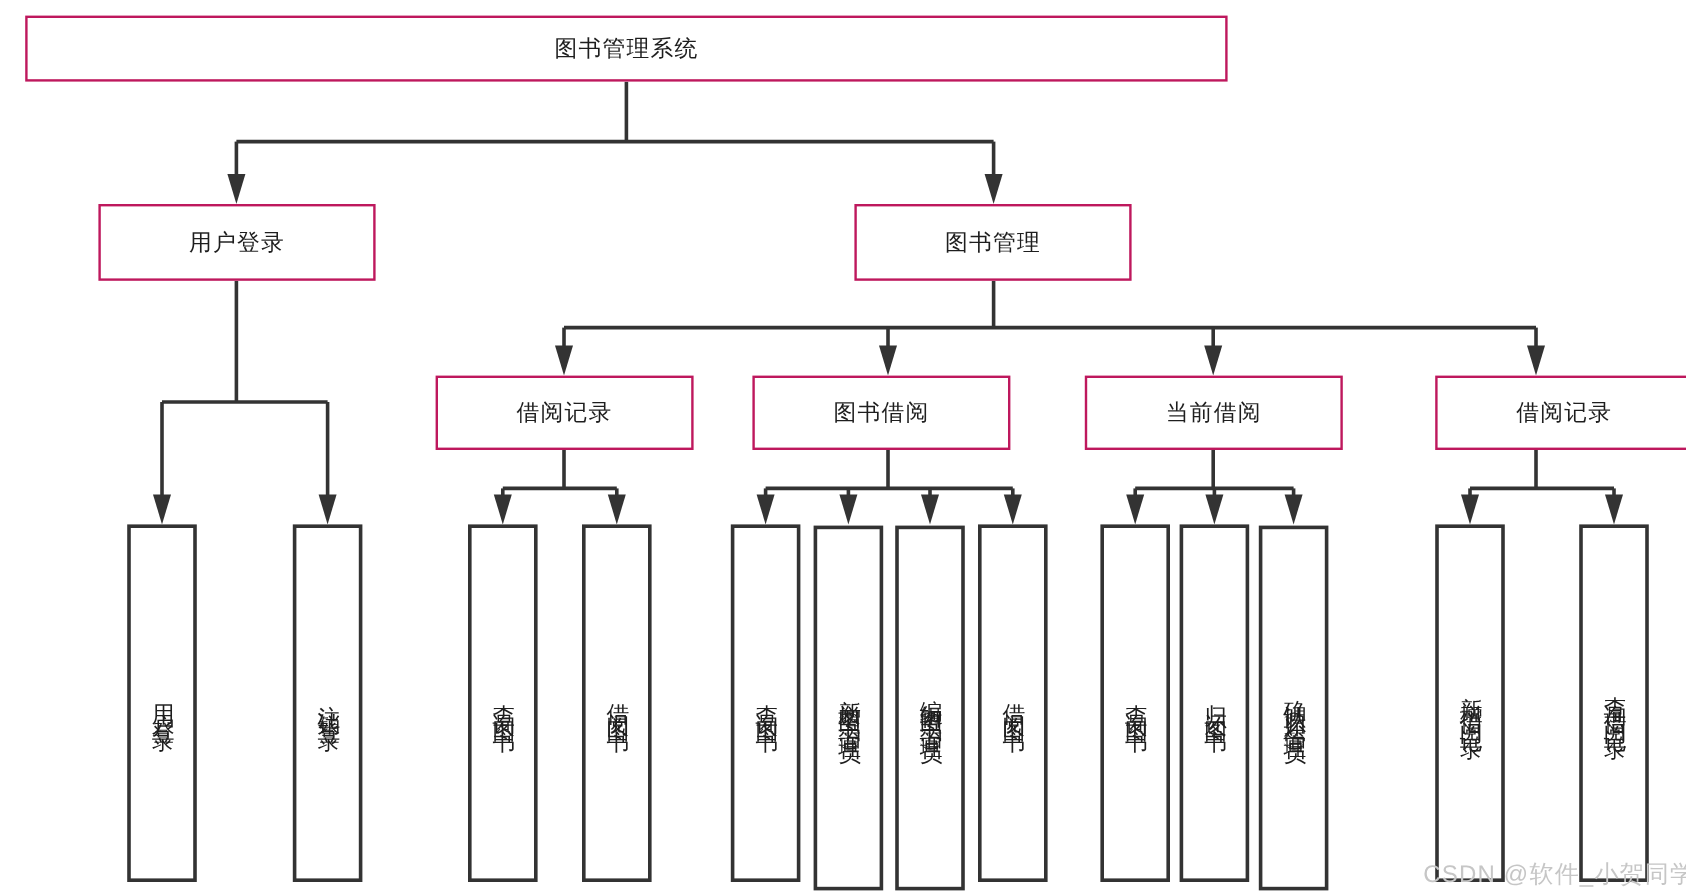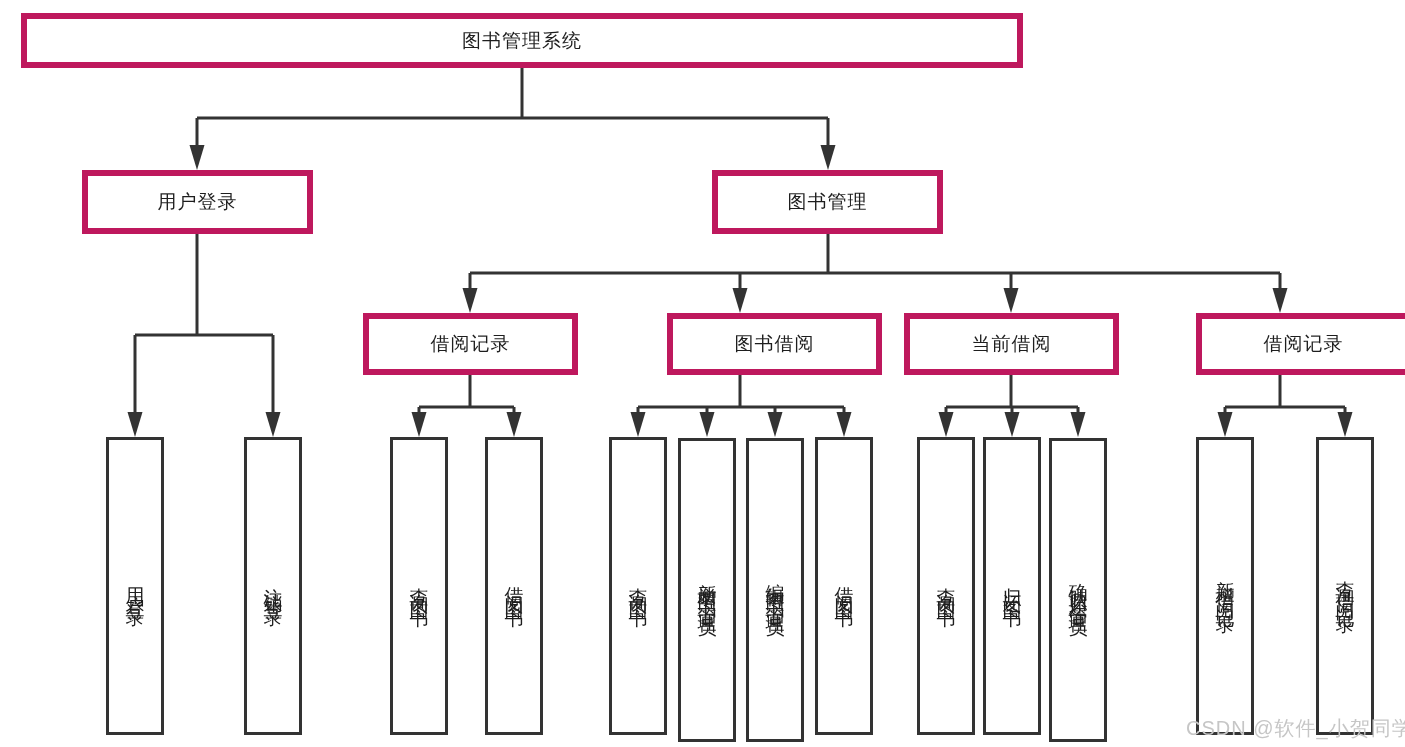--- a/index.html
+++ b/index.html
@@ -7,21 +7,21 @@
   body { font-family: "Liberation Sans", "DejaVu Sans", sans-serif; }
   #stage {
     position: relative;
     width: 1405px;
     height: 747px;
     background: #ffffff;
     overflow: hidden;
   }
   .node {
     position: absolute;
-    border: 6px solid #be185d;
+    border: 2px solid #be185d;
     background: #ffffff;
     display: flex;
     align-items: center;
     justify-content: center;
     color: #1e1e1e;
   }
   .h-node { font-size: 19px; letter-spacing: 1px; }
   .root-node   { left: 21px;  top: 13px;  width: 1002px; height: 55px; }
   .lvl2-node   { top: 170px;  width: 231px; height: 64px; }
   .lvl3-node   { top: 313px;  width: 215px; height: 62px; }
@@ -152,21 +152,21 @@
   <div class="node h-node lvl2-node" style="left:82px;">
     <span>用户登录</span>
   </div>
   <div class="node h-node lvl2-node" style="left:712px;">
     <span>图书管理</span>
   </div>
 
   <div class="node h-node lvl3-node" style="left:363px;">
     <span>借阅记录</span>
   </div>
-  <div class="node h-node lvl3-node" style="left:667px;">
+  <div class="node h-node lvl3-node" style="left:627px;">
     <span>图书借阅</span>
   </div>
   <div class="node h-node lvl3-node" style="left:904px;">
     <span>当前借阅</span>
   </div>
   <div class="node h-node lvl3-node" style="left:1173px;margin-left:23px;">
     <span>借阅记录</span>
   </div>
 
   <div class="leaf" style="left:106px;">

